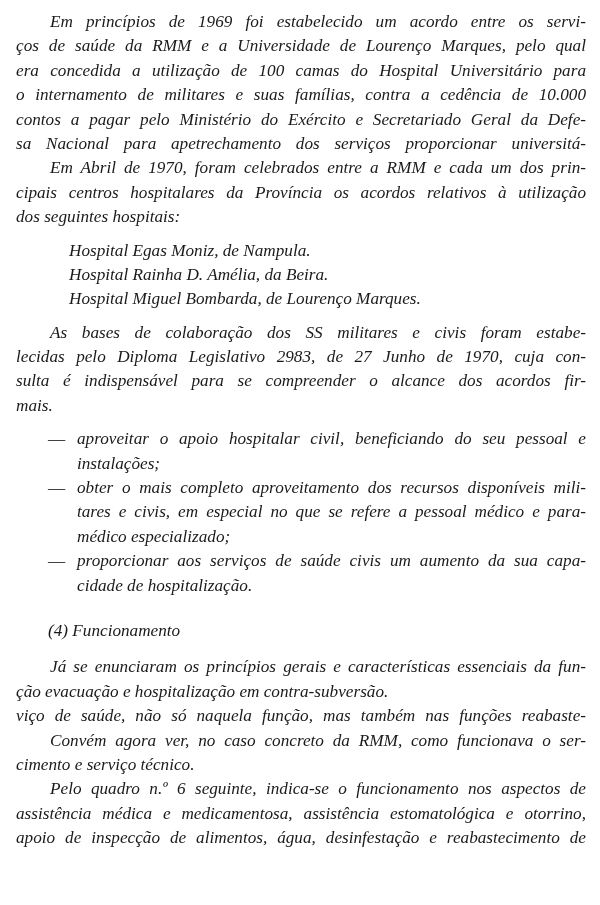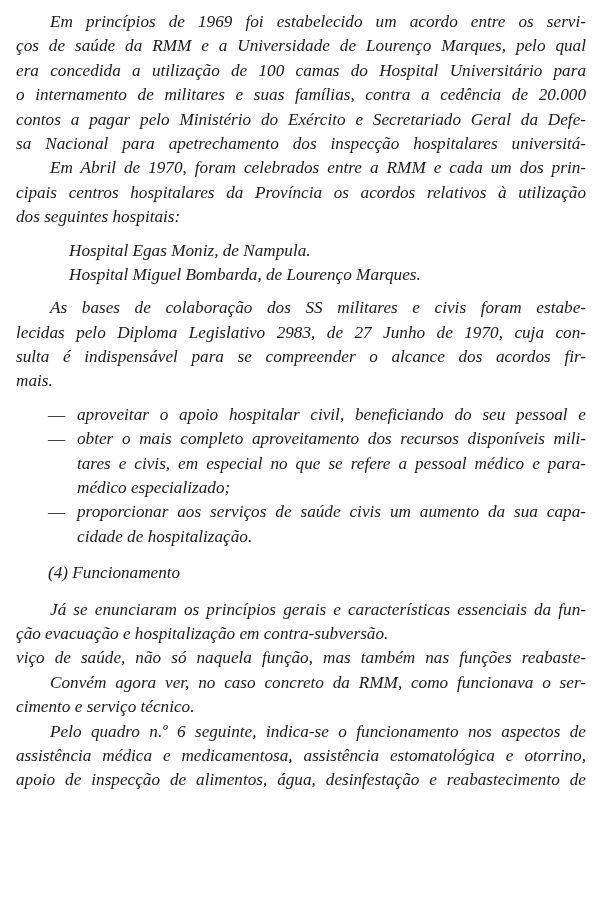--- a/index.html
+++ b/index.html
@@ -43,65 +43,68 @@
   .dash {
     position: absolute;
     left: 32px;
     top: 0;
   }
   .gap-small { height: 9px; }
   .gap-med { height: 12px; }
   .heading {
     font-style: italic;
     padding-left: 32px;
+    margin-top: 9px;
   }
 </style>
 </head>
 <body>
 
 <div class="page">
 
   <div>
     <span class="line justify indent">Em princípios de 1969 foi estabelecido um acordo entre os servi-</span>
     <span class="line justify">ços de saúde da RMM e a Universidade de Lourenço Marques, pelo qual</span>
     <span class="line justify">era concedida a utilização de 100 camas do Hospital Universitário para</span>
-    <span class="line justify">o internamento de militares e suas famílias, contra a cedência de 20.000</span>
+    <span class="line justify">o internamento de militares e suas famílias, contra a cedência de 10.000</span>
     <span class="line justify">contos a pagar pelo Ministério do Exército e Secretariado Geral da Defe-</span>
-    <span class="line justify">sa Nacional para apetrechamento dos inspecção hospitalares universitá-</span>
+    <span class="line justify">sa Nacional para apetrechamento dos serviços proporcionar universitá-</span>
   </div>
 
   <div>
     <span class="line justify indent">Em Abril de 1970, foram celebrados entre a RMM e cada um dos prin-</span>
     <span class="line justify">cipais centros hospitalares da Província os acordos relativos à utilização</span>
     <span class="line">dos seguintes hospitais:</span>
   </div>
 
   <div class="gap-small"></div>
 
   <div>
     <span class="line hosp">Hospital Egas Moniz, de Nampula.</span>
+    <span class="line hosp">Hospital Rainha D. Amélia, da Beira.</span>
     <span class="line hosp">Hospital Miguel Bombarda, de Lourenço Marques.</span>
   </div>
 
   <div class="gap-small"></div>
 
   <div>
     <span class="line justify indent">As bases de colaboração dos SS militares e civis foram estabe-</span>
     <span class="line justify">lecidas pelo Diploma Legislativo 2983, de 27 Junho de 1970, cuja con-</span>
     <span class="line justify">sulta é indispensável para se compreender o alcance dos acordos fir-</span>
     <span class="line">mais.</span>
   </div>
 
 
   <div class="gap-small"></div>
 
   <div>
     <div class="dash-row">
       <span class="dash">—</span>
       <span class="line justify">aproveitar o apoio hospitalar civil, beneficiando do seu pessoal e</span>
+      <span class="line">instalações;</span>
     </div>
     <div class="dash-row">
       <span class="dash">—</span>
       <span class="line justify">obter o mais completo aproveitamento dos recursos disponíveis mili-</span>
       <span class="line justify">tares e civis, em especial no que se refere a pessoal médico e para-</span>
       <span class="line">médico especializado;</span>
     </div>
     <div class="dash-row">
       <span class="dash">—</span>
       <span class="line justify">proporcionar aos serviços de saúde civis um aumento da sua capa-</span>

